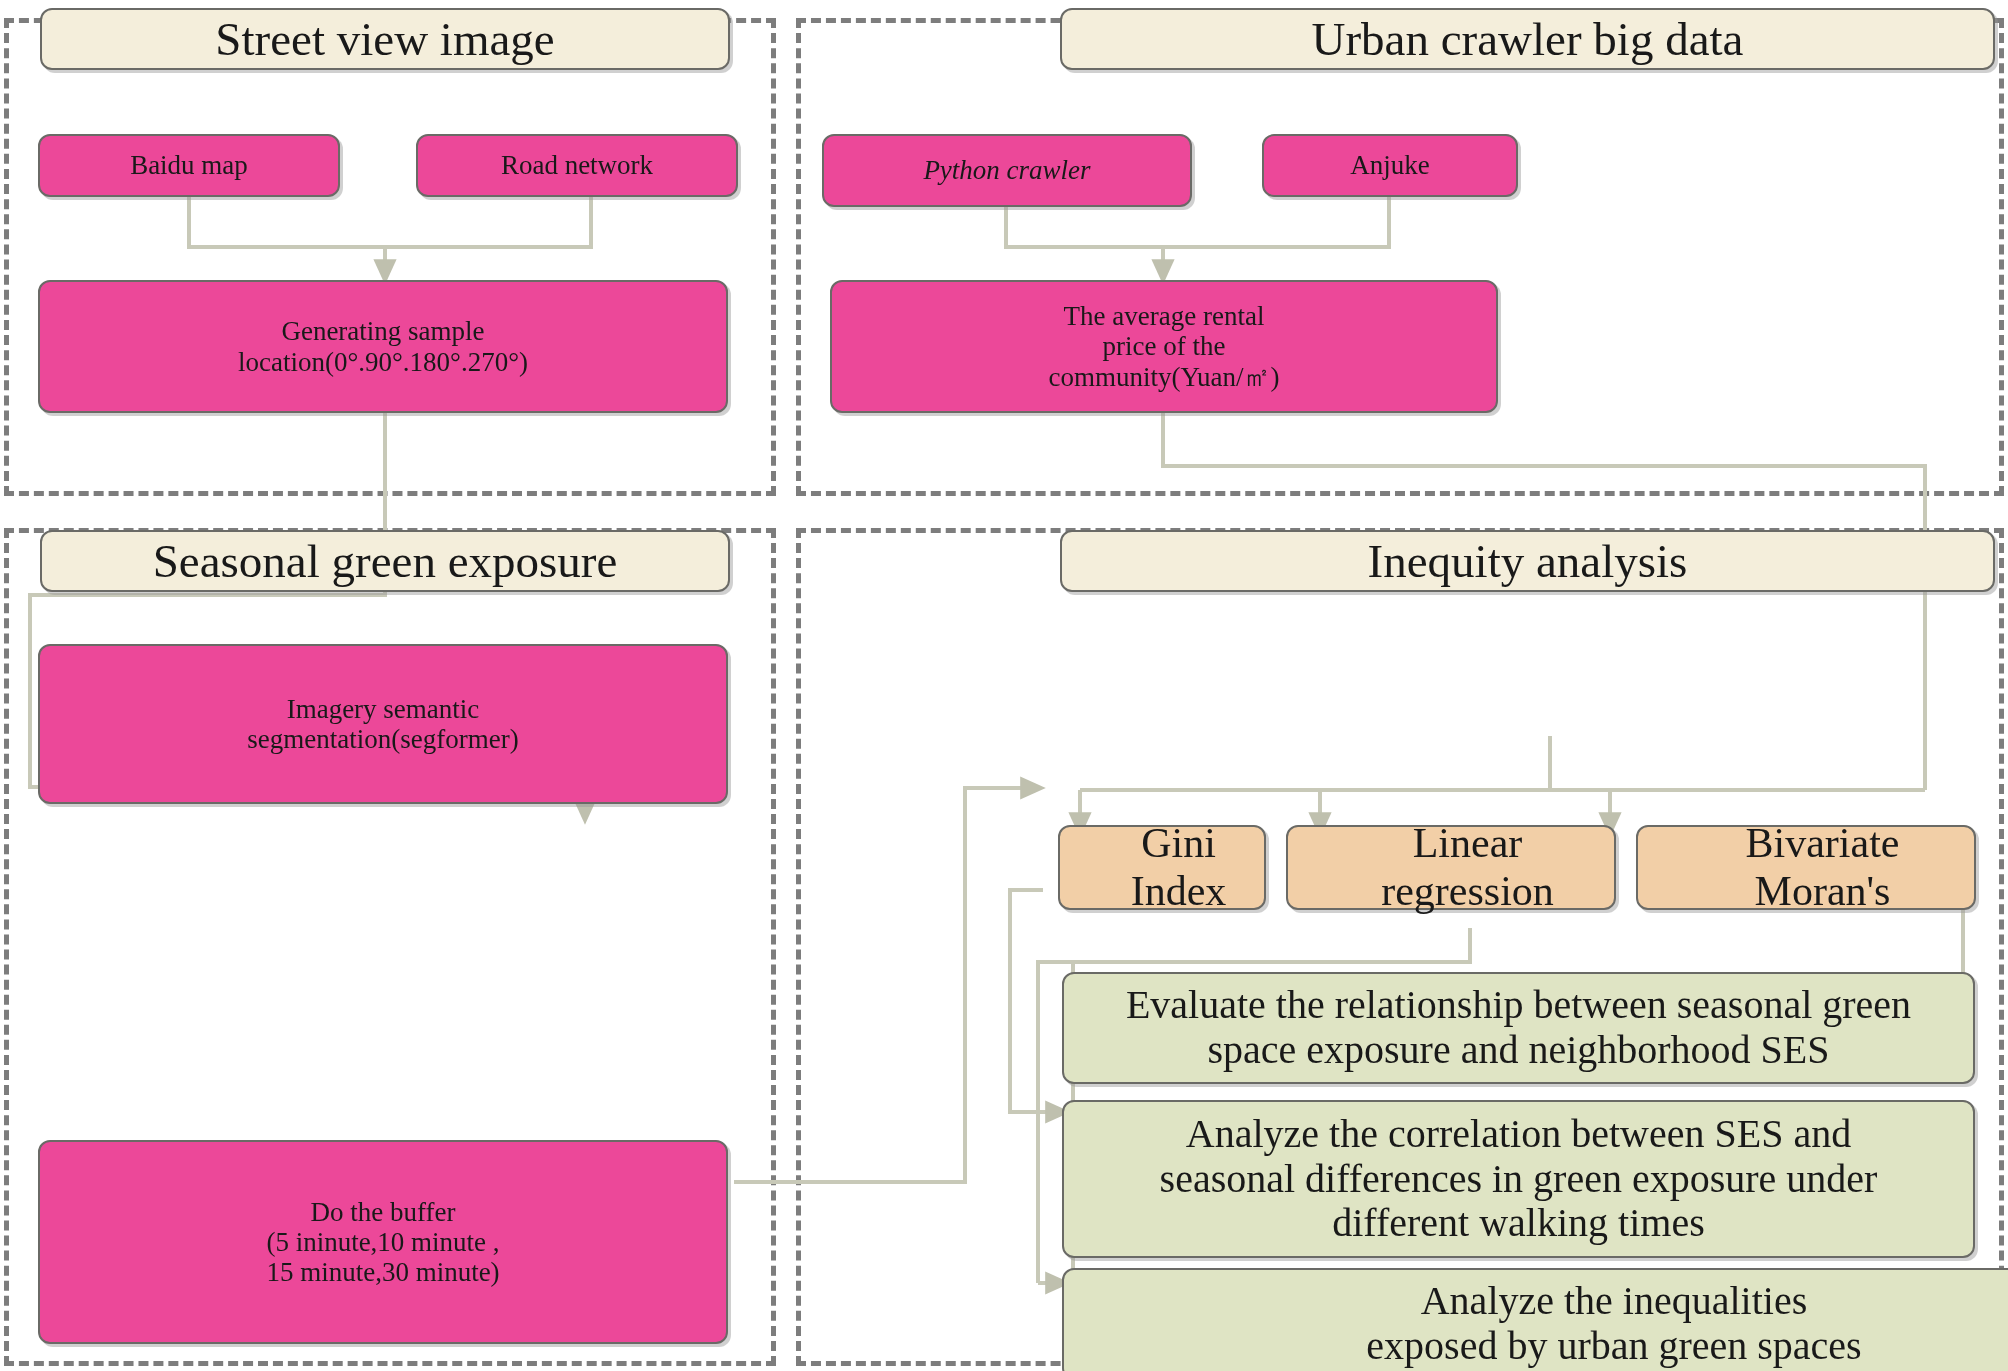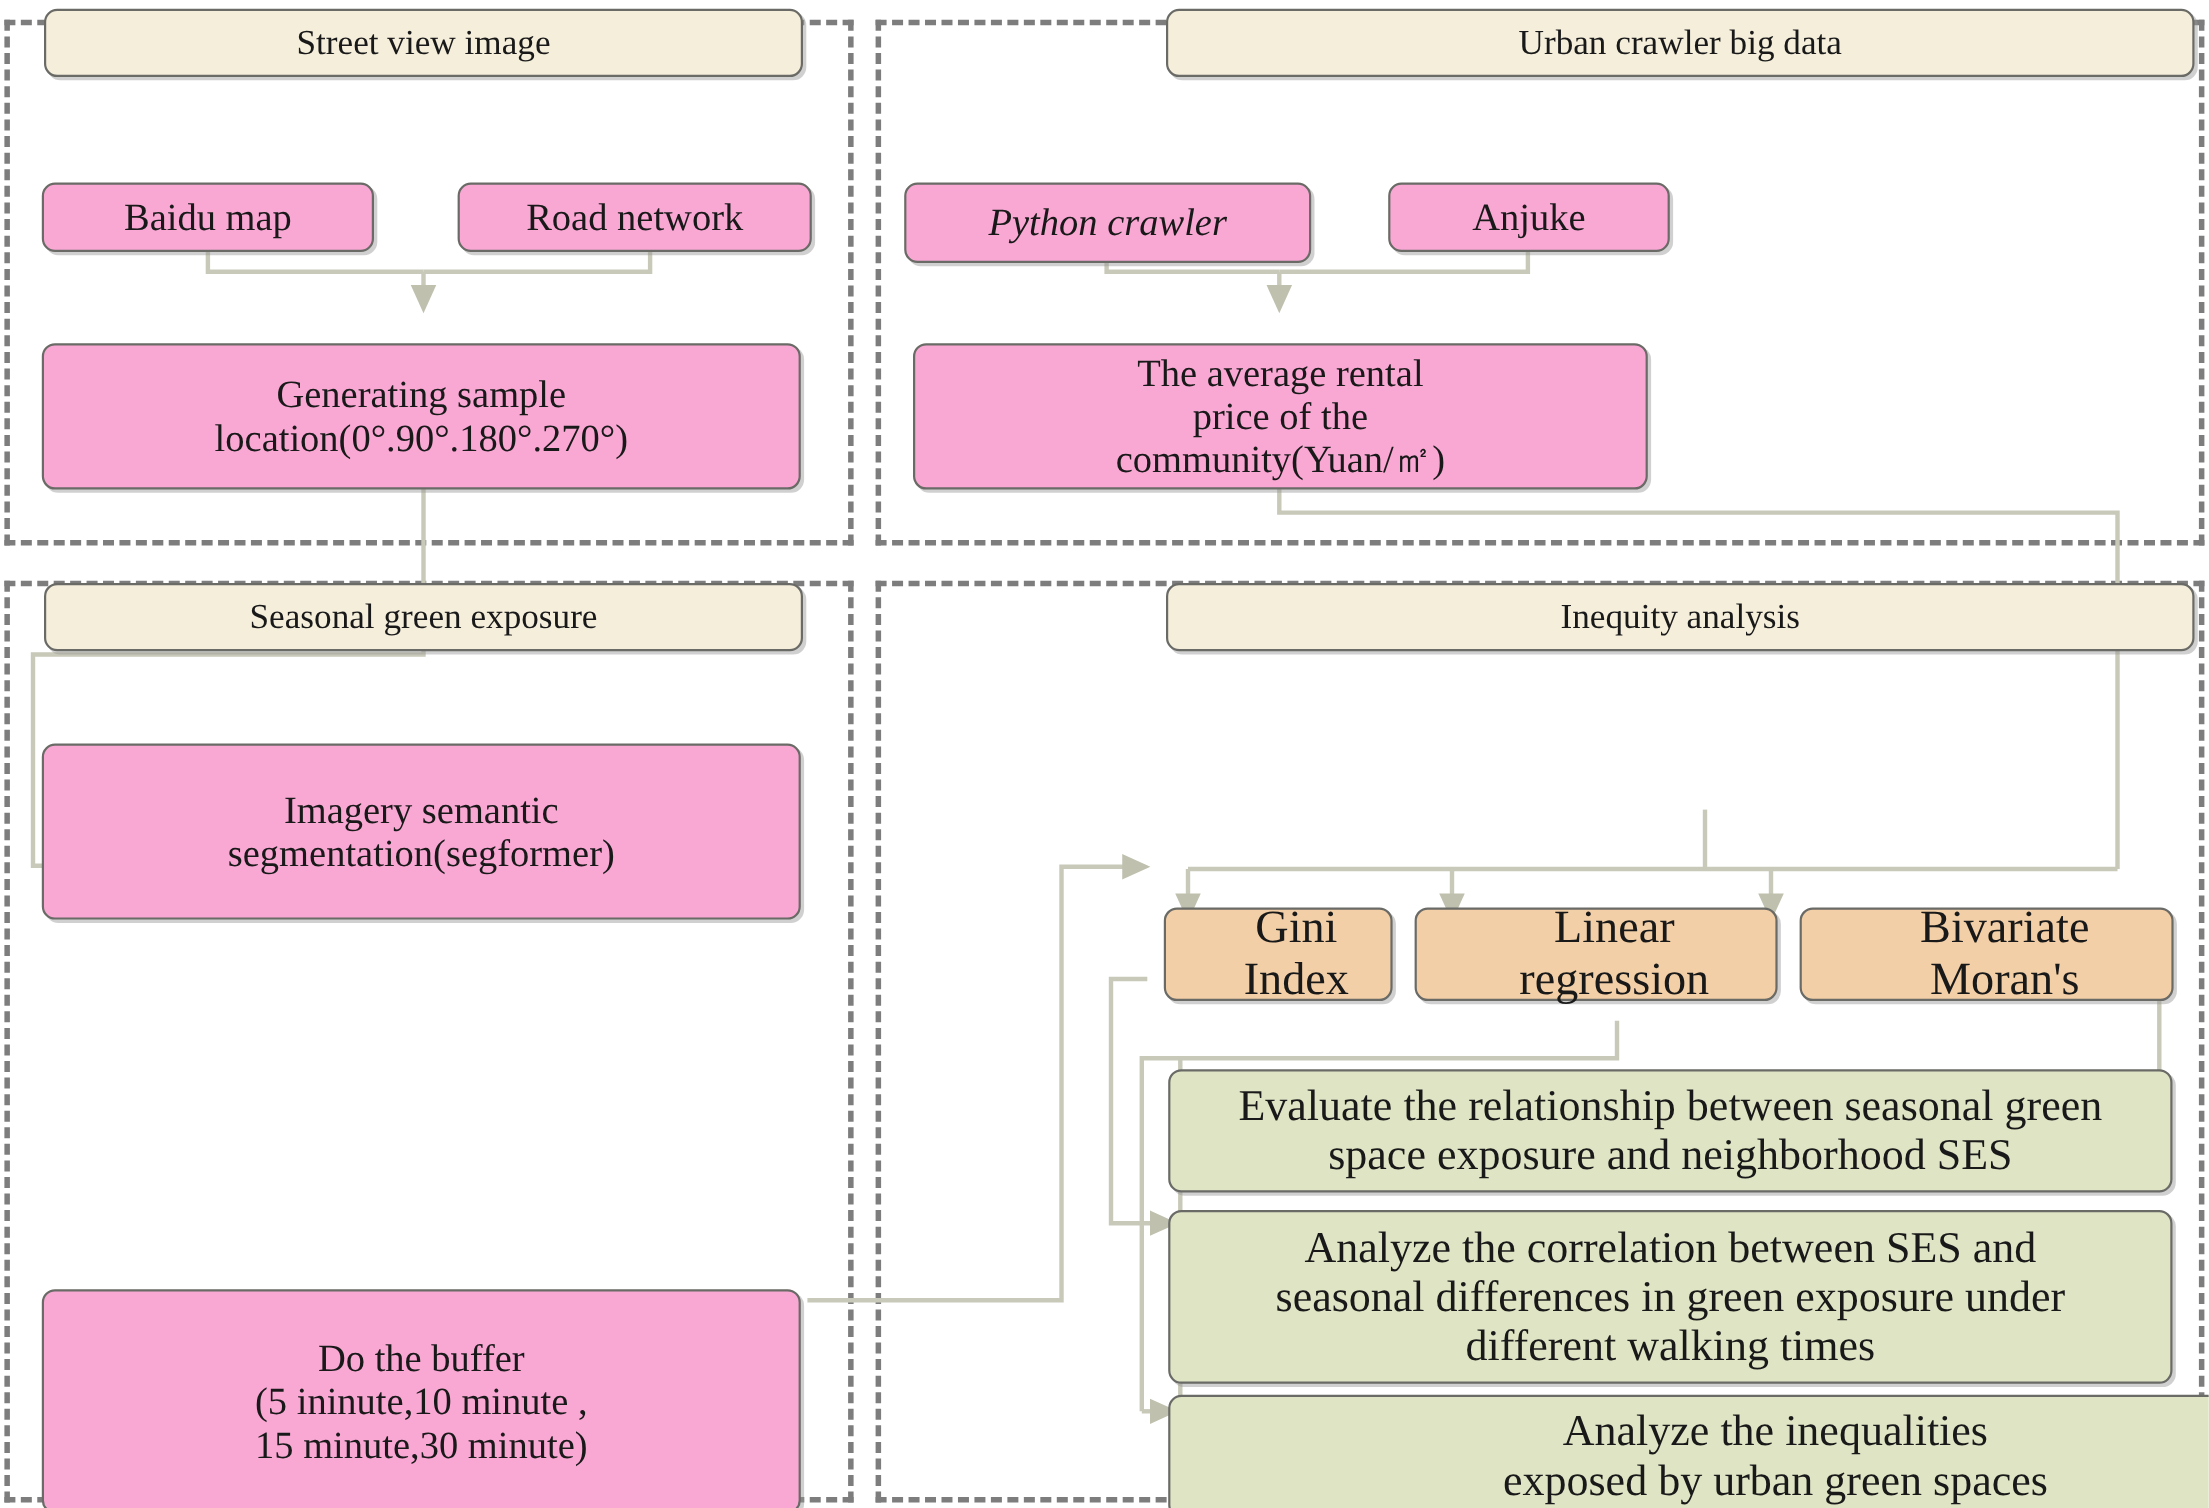--- a/index.html
+++ b/index.html
@@ -35,26 +35,25 @@
     justify-content: center;
     text-align: center;
     color: #191919;
     line-height: 1.12;
     box-shadow: 3px 3px 0 rgba(150,150,150,0.45);
     padding: 4px 8px;
     z-index: 5;
   }
   .node.header {
     background: #f4eedb;
-    font-size: 32px;
+    font-size: 47px;
   }
   .node.grey {
-    background: #f9a8d4;
-    font-size: 35px;
-    margin-top: 32px;
+    background: #ec4899;
+    font-size: 27px;
   }
   .node.orange {
     background: #f2cfa7;
     font-size: 42px;
     padding-left: 41px;
   }
   .node.green {
     background: #dfe4c4;
     font-size: 40px;
     margin-top: 28px;

